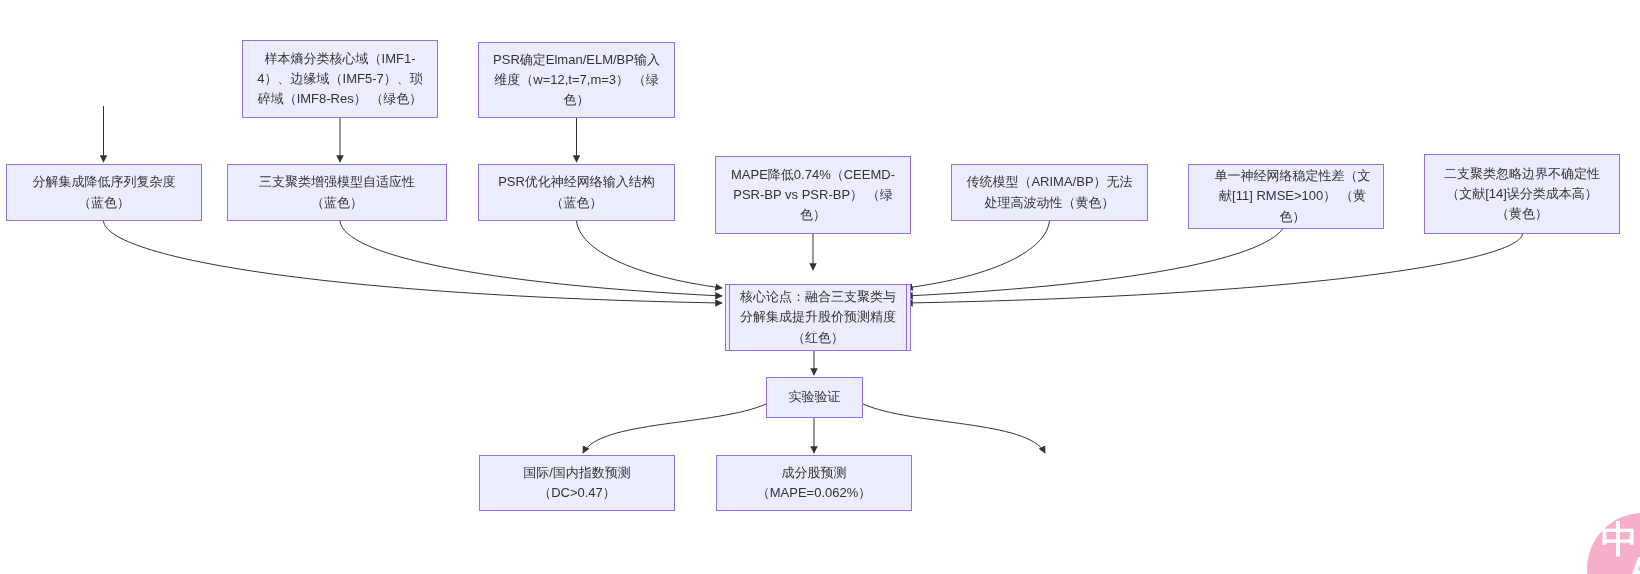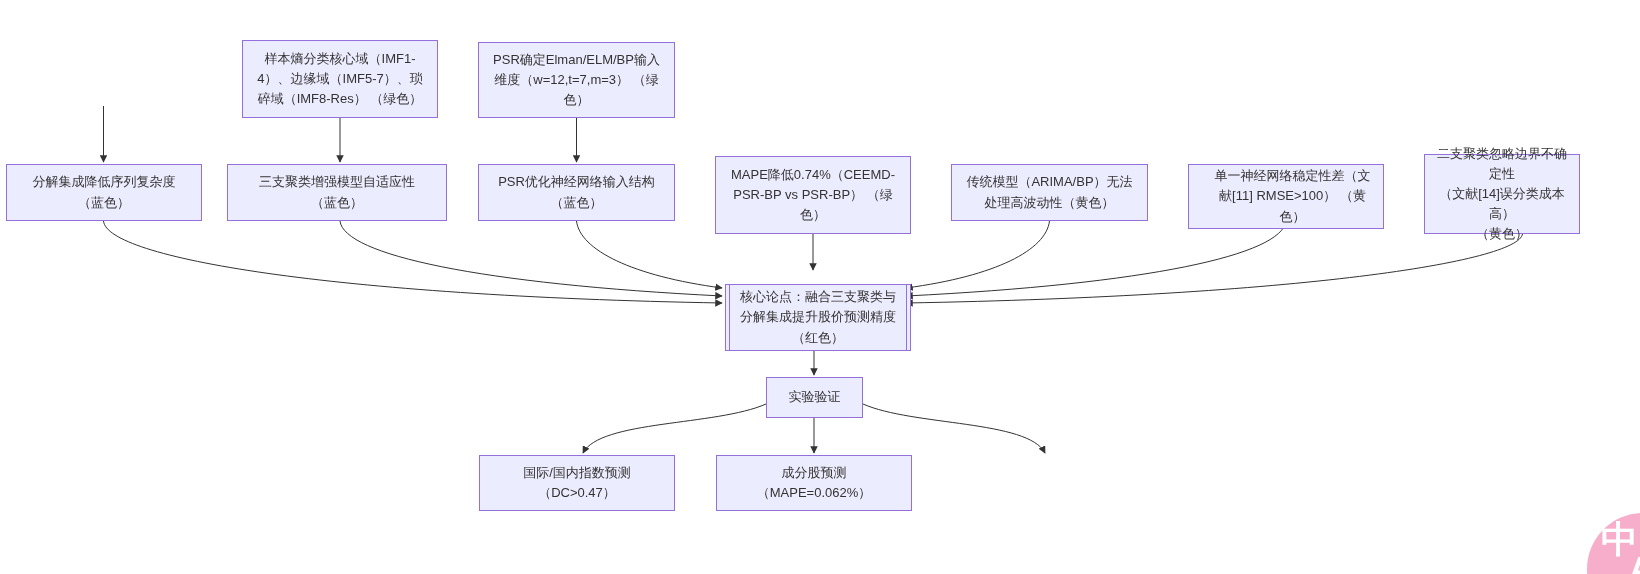--- a/index.html
+++ b/index.html
@@ -26,21 +26,21 @@
   
   .n-a1   { left:6px;    top:48px;  width:196px; height:58px; }
   .n-a2   { left:242px;  top:40px;  width:196px; height:78px; }
   .n-a3   { left:478px;  top:42px;  width:197px; height:76px;justify-content:center; }
   .n-b1   { left:6px;    top:164px; width:196px; height:57px; }
   .n-b2   { left:227px;  top:164px; width:220px; height:57px; }
   .n-b3   { left:478px;  top:164px; width:197px; height:57px; }
   .n-b4   { left:715px;  top:156px; width:196px; height:78px; }
   .n-b5   { left:951px;  top:164px; width:197px; height:57px; }
   .n-b6   { left:1188px; top:164px; width:196px; height:65px;padding-left:20px; }
-  .n-b7   { left:1424px; top:154px; width:156px; height:80px; }
+  .n-b7   { left:1424px; top:154px; width:196px; height:80px; }
   .n-core { left:725px;  top:284px; width:186px; height:67px; }
   .n-exp  { left:766px;  top:377px; width:97px;  height:41px; }
   .n-c1   { left:479px;  top:455px; width:196px; height:56px; }
   .n-c2   { left:716px;  top:455px; width:196px; height:56px;justify-content:center; }
   .n-c3   { left:952px;  top:455px; width:197px; height:56px; }
 
   
   .badge {
     position:absolute; left:1587px; top:513px; width:112px; height:112px;
     background:#f6aecb; border-radius:50%;

